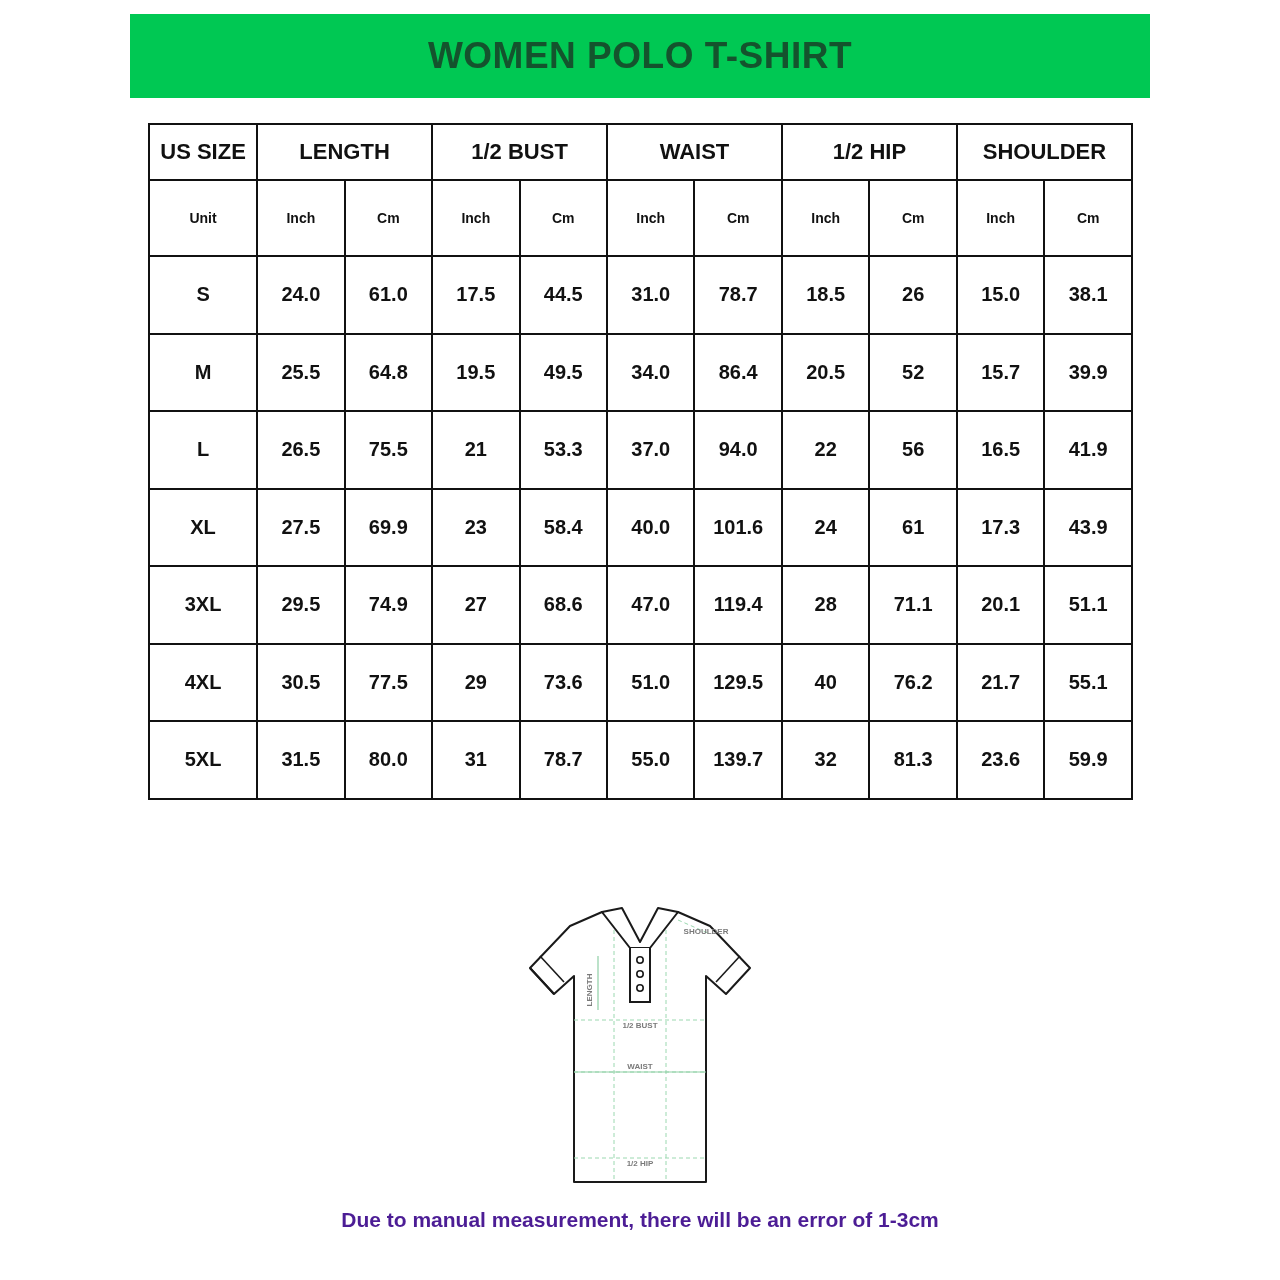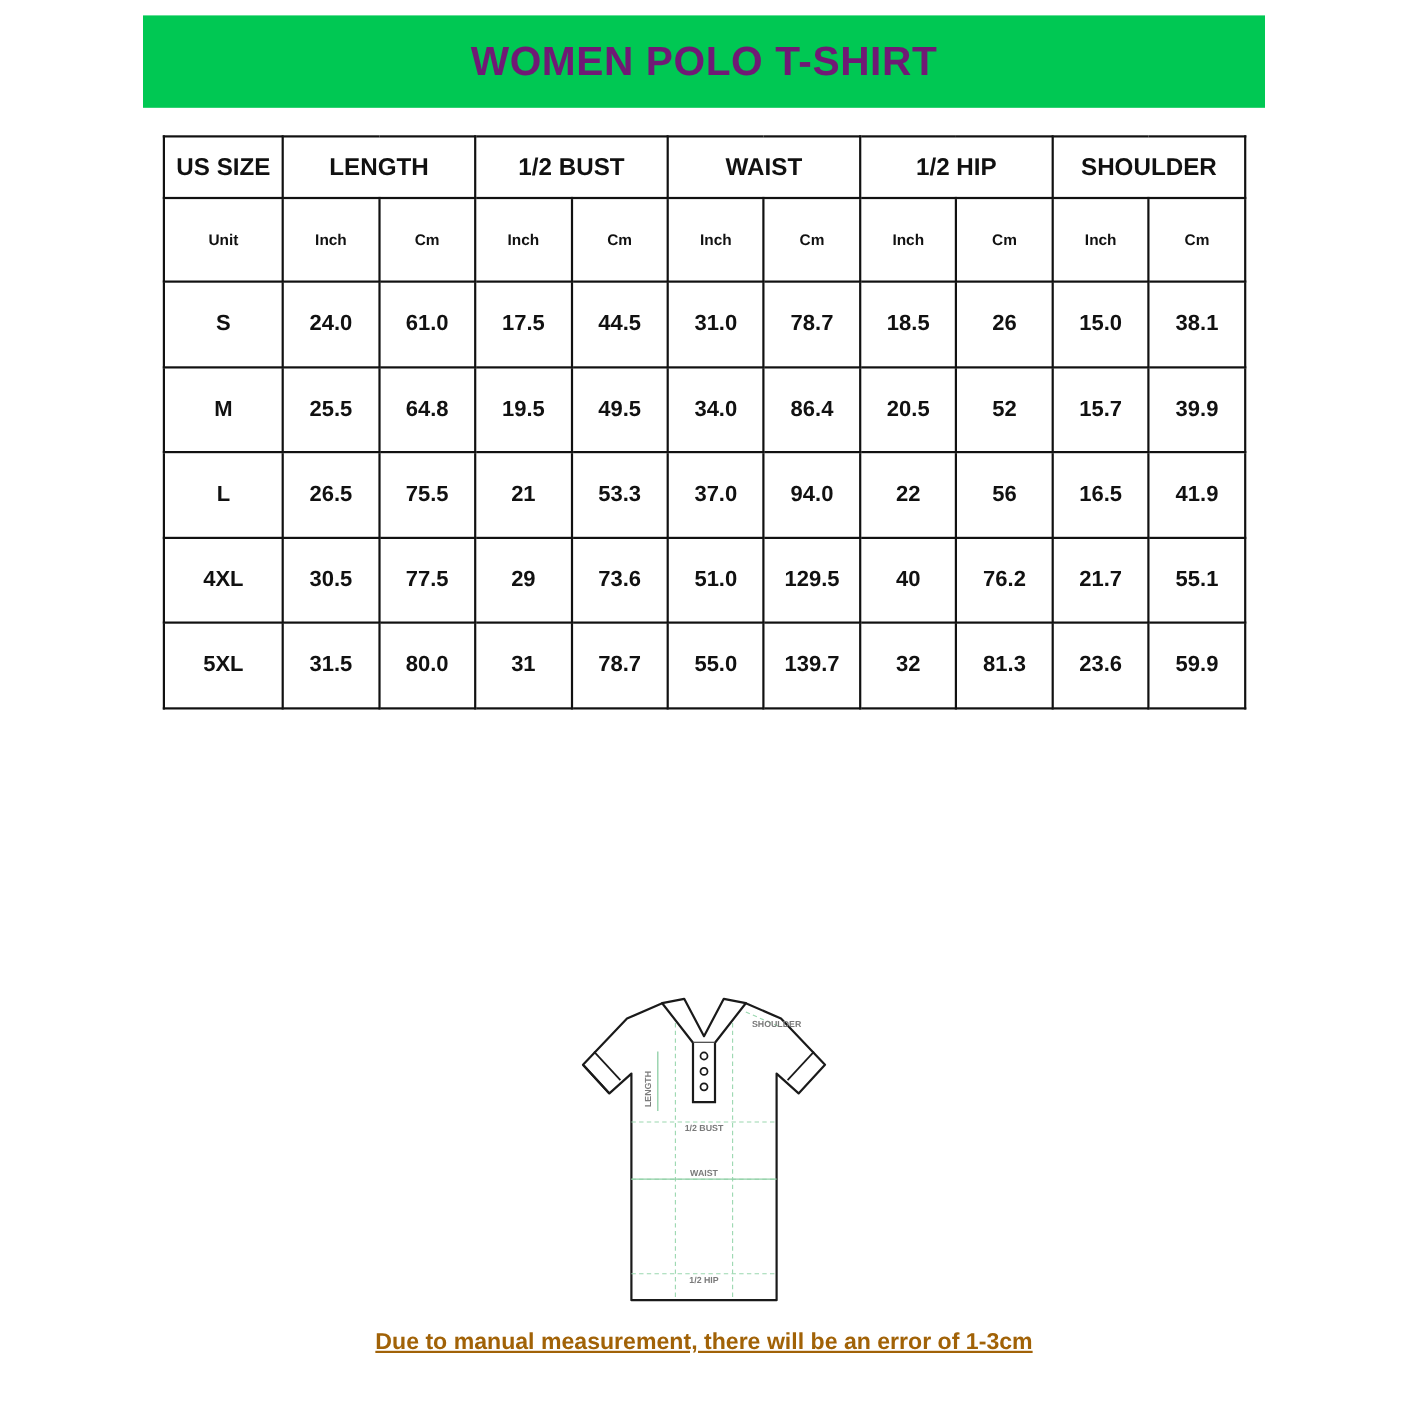--- a/index.html
+++ b/index.html
@@ -27,21 +27,21 @@
     height: 84px;
     background: #00c societies;
   }
   .title-bar {
     background: #00c853;
     display: flex;
     align-items: center;
     justify-content: center;
   }
   .title-text {
-    color: #701a75;
+    color: #14532d;
     font-size: 37px;
     font-weight: bold;
     letter-spacing: 0.5px;
     font-family: "Liberation Sans", sans-serif;
   }
   .table-wrap {
     position: absolute;
     left: 148px;
     top: 123px;
     width: 985px;
@@ -91,25 +91,24 @@
     display: flex;
     align-items: flex-start;
     justify-content: center;
   }
   .note {
     position: absolute;
     left: 0;
     top: 1208px;
     width: 1280px;
     text-align: center;
-    color: #a16207;
+    color: #4c1d95;
     font-size: 21px;
     font-weight: bold;
     font-family: "Liberation Sans", sans-serif;
-    text-decoration: underline;
   }
   svg.shirt text {
     font-family: "Liberation Sans", sans-serif;
     fill: #7a7a7a;
     font-size: 8px;
     font-weight: bold;
   }
 </style>
 </head>
 <body>
@@ -190,20 +189,46 @@
           <td>26.5</td>
           <td>75.5</td>
           <td>21</td>
           <td>53.3</td>
           <td>37.0</td>
           <td>94.0</td>
           <td>22</td>
           <td>56</td>
           <td>16.5</td>
           <td>41.9</td>
+        </tr>
+        <tr class="data-row">
+          <td class="size-cell">XL</td>
+          <td>27.5</td>
+          <td>69.9</td>
+          <td>23</td>
+          <td>58.4</td>
+          <td>40.0</td>
+          <td>101.6</td>
+          <td>24</td>
+          <td>61</td>
+          <td>17.3</td>
+          <td>43.9</td>
+        </tr>
+        <tr class="data-row">
+          <td class="size-cell">3XL</td>
+          <td>29.5</td>
+          <td>74.9</td>
+          <td>27</td>
+          <td>68.6</td>
+          <td>47.0</td>
+          <td>119.4</td>
+          <td>28</td>
+          <td>71.1</td>
+          <td>20.1</td>
+          <td>51.1</td>
         </tr>
         <tr class="data-row">
           <td class="size-cell">4XL</td>
           <td>30.5</td>
           <td>77.5</td>
           <td>29</td>
           <td>73.6</td>
           <td>51.0</td>
           <td>129.5</td>
           <td>40</td>

